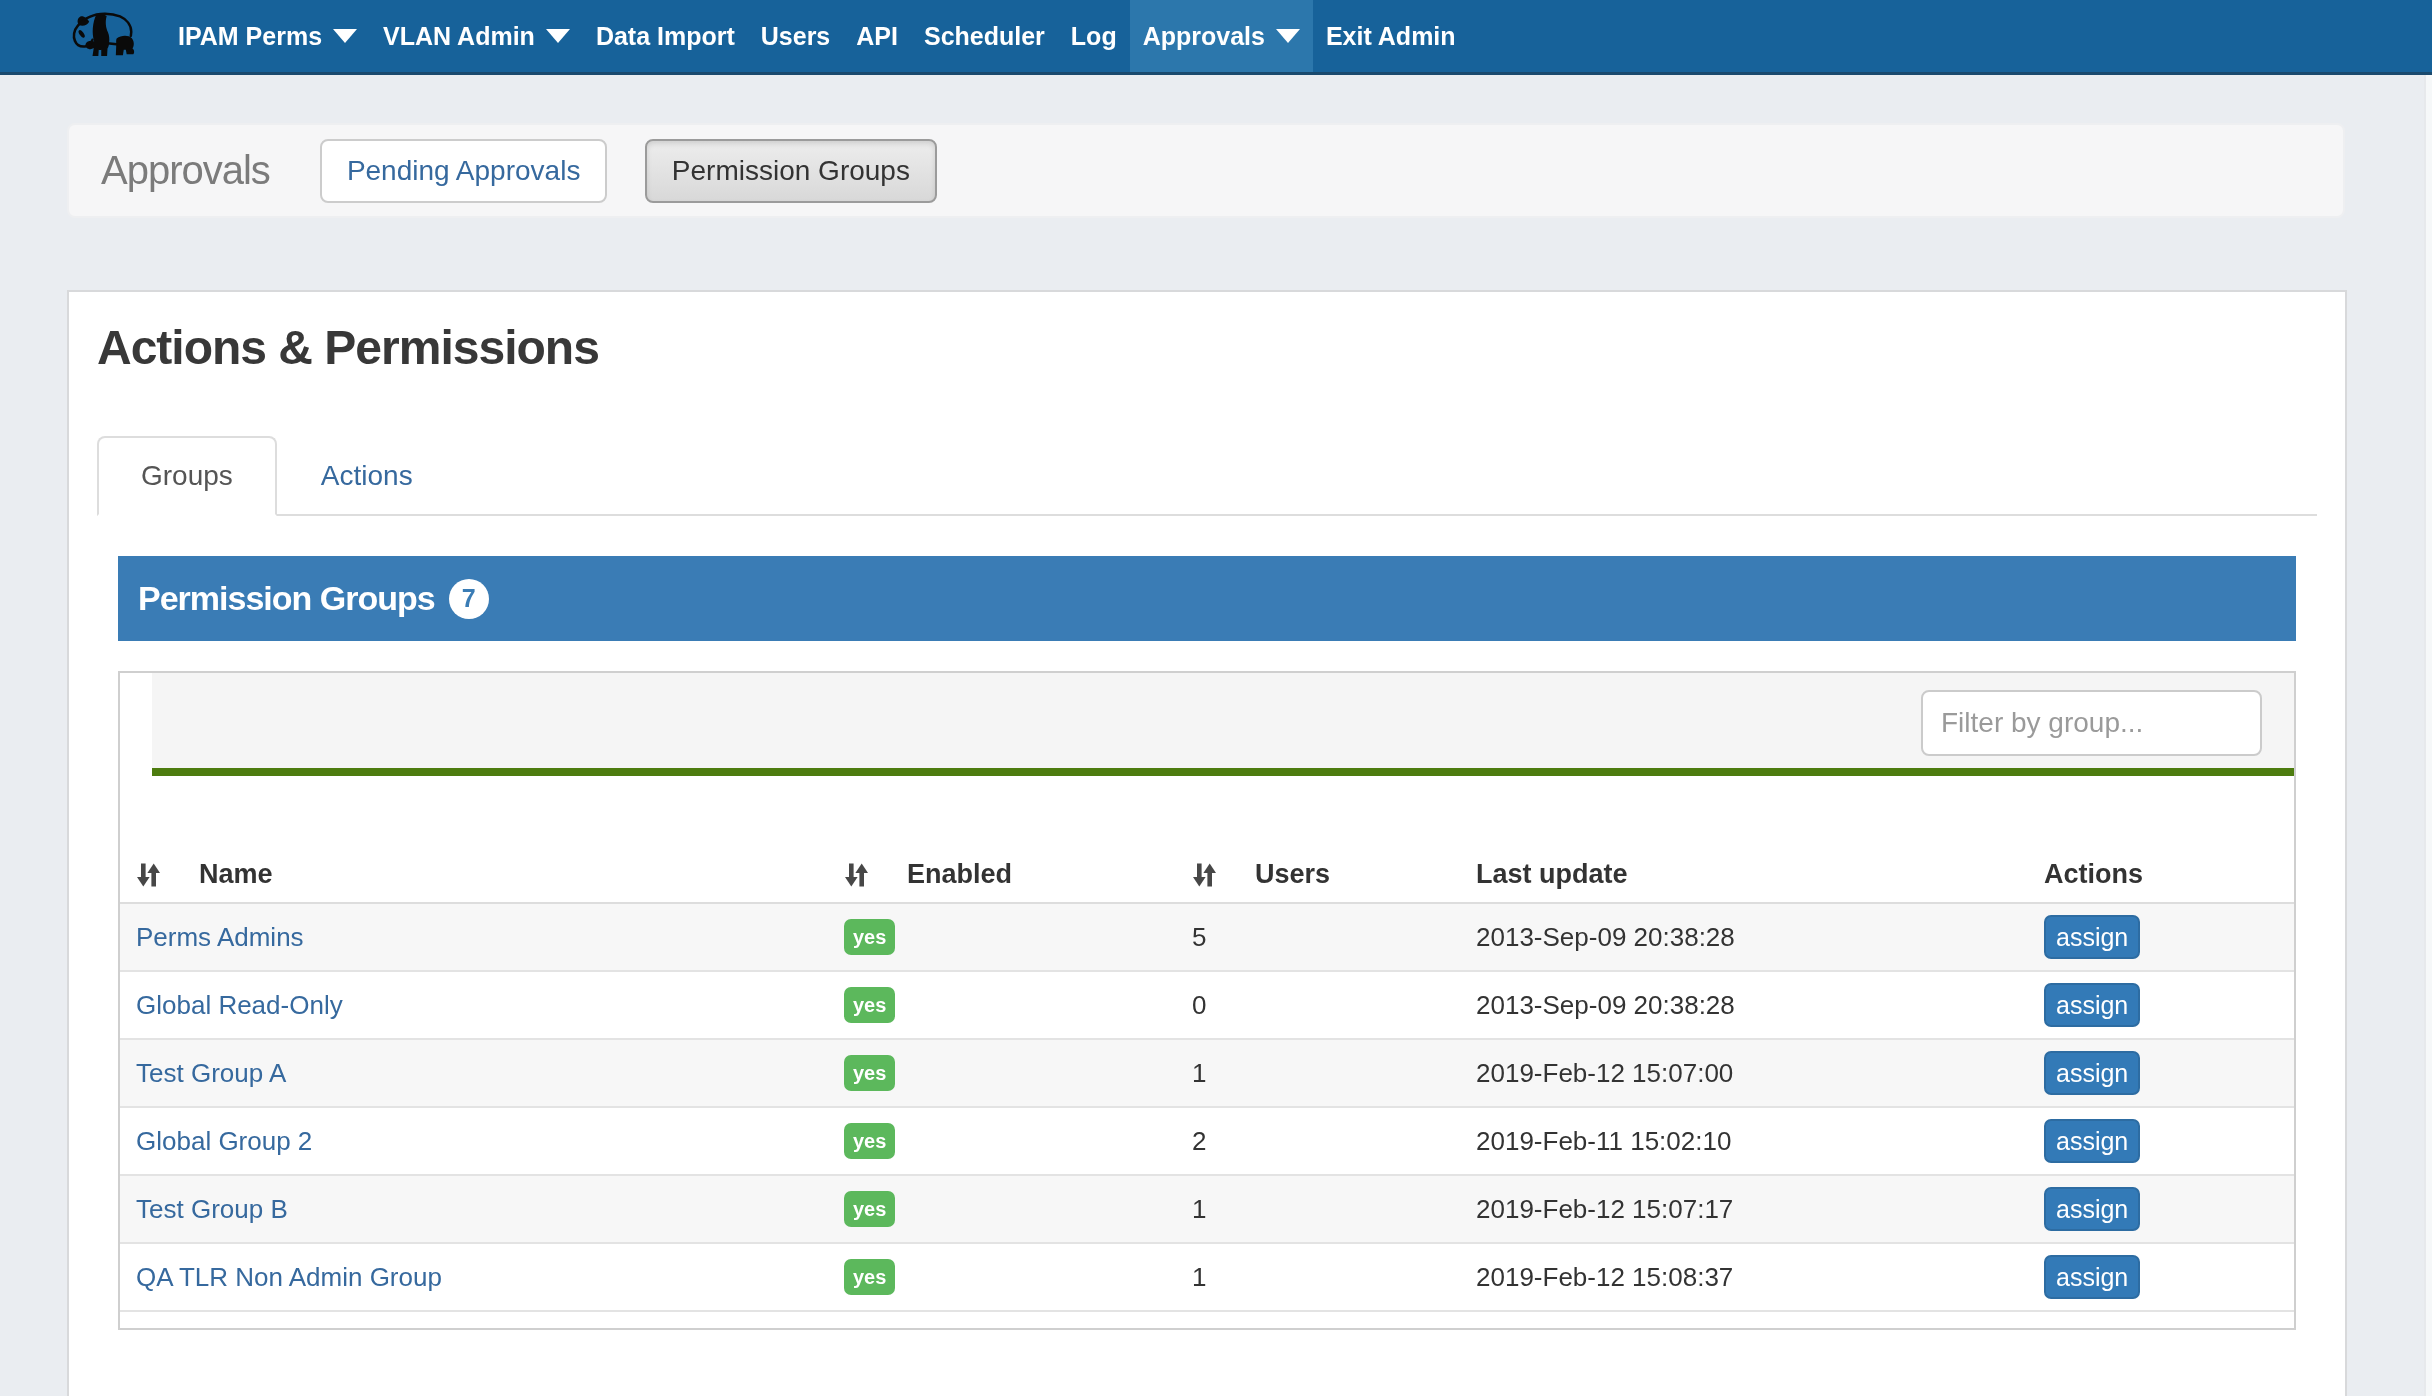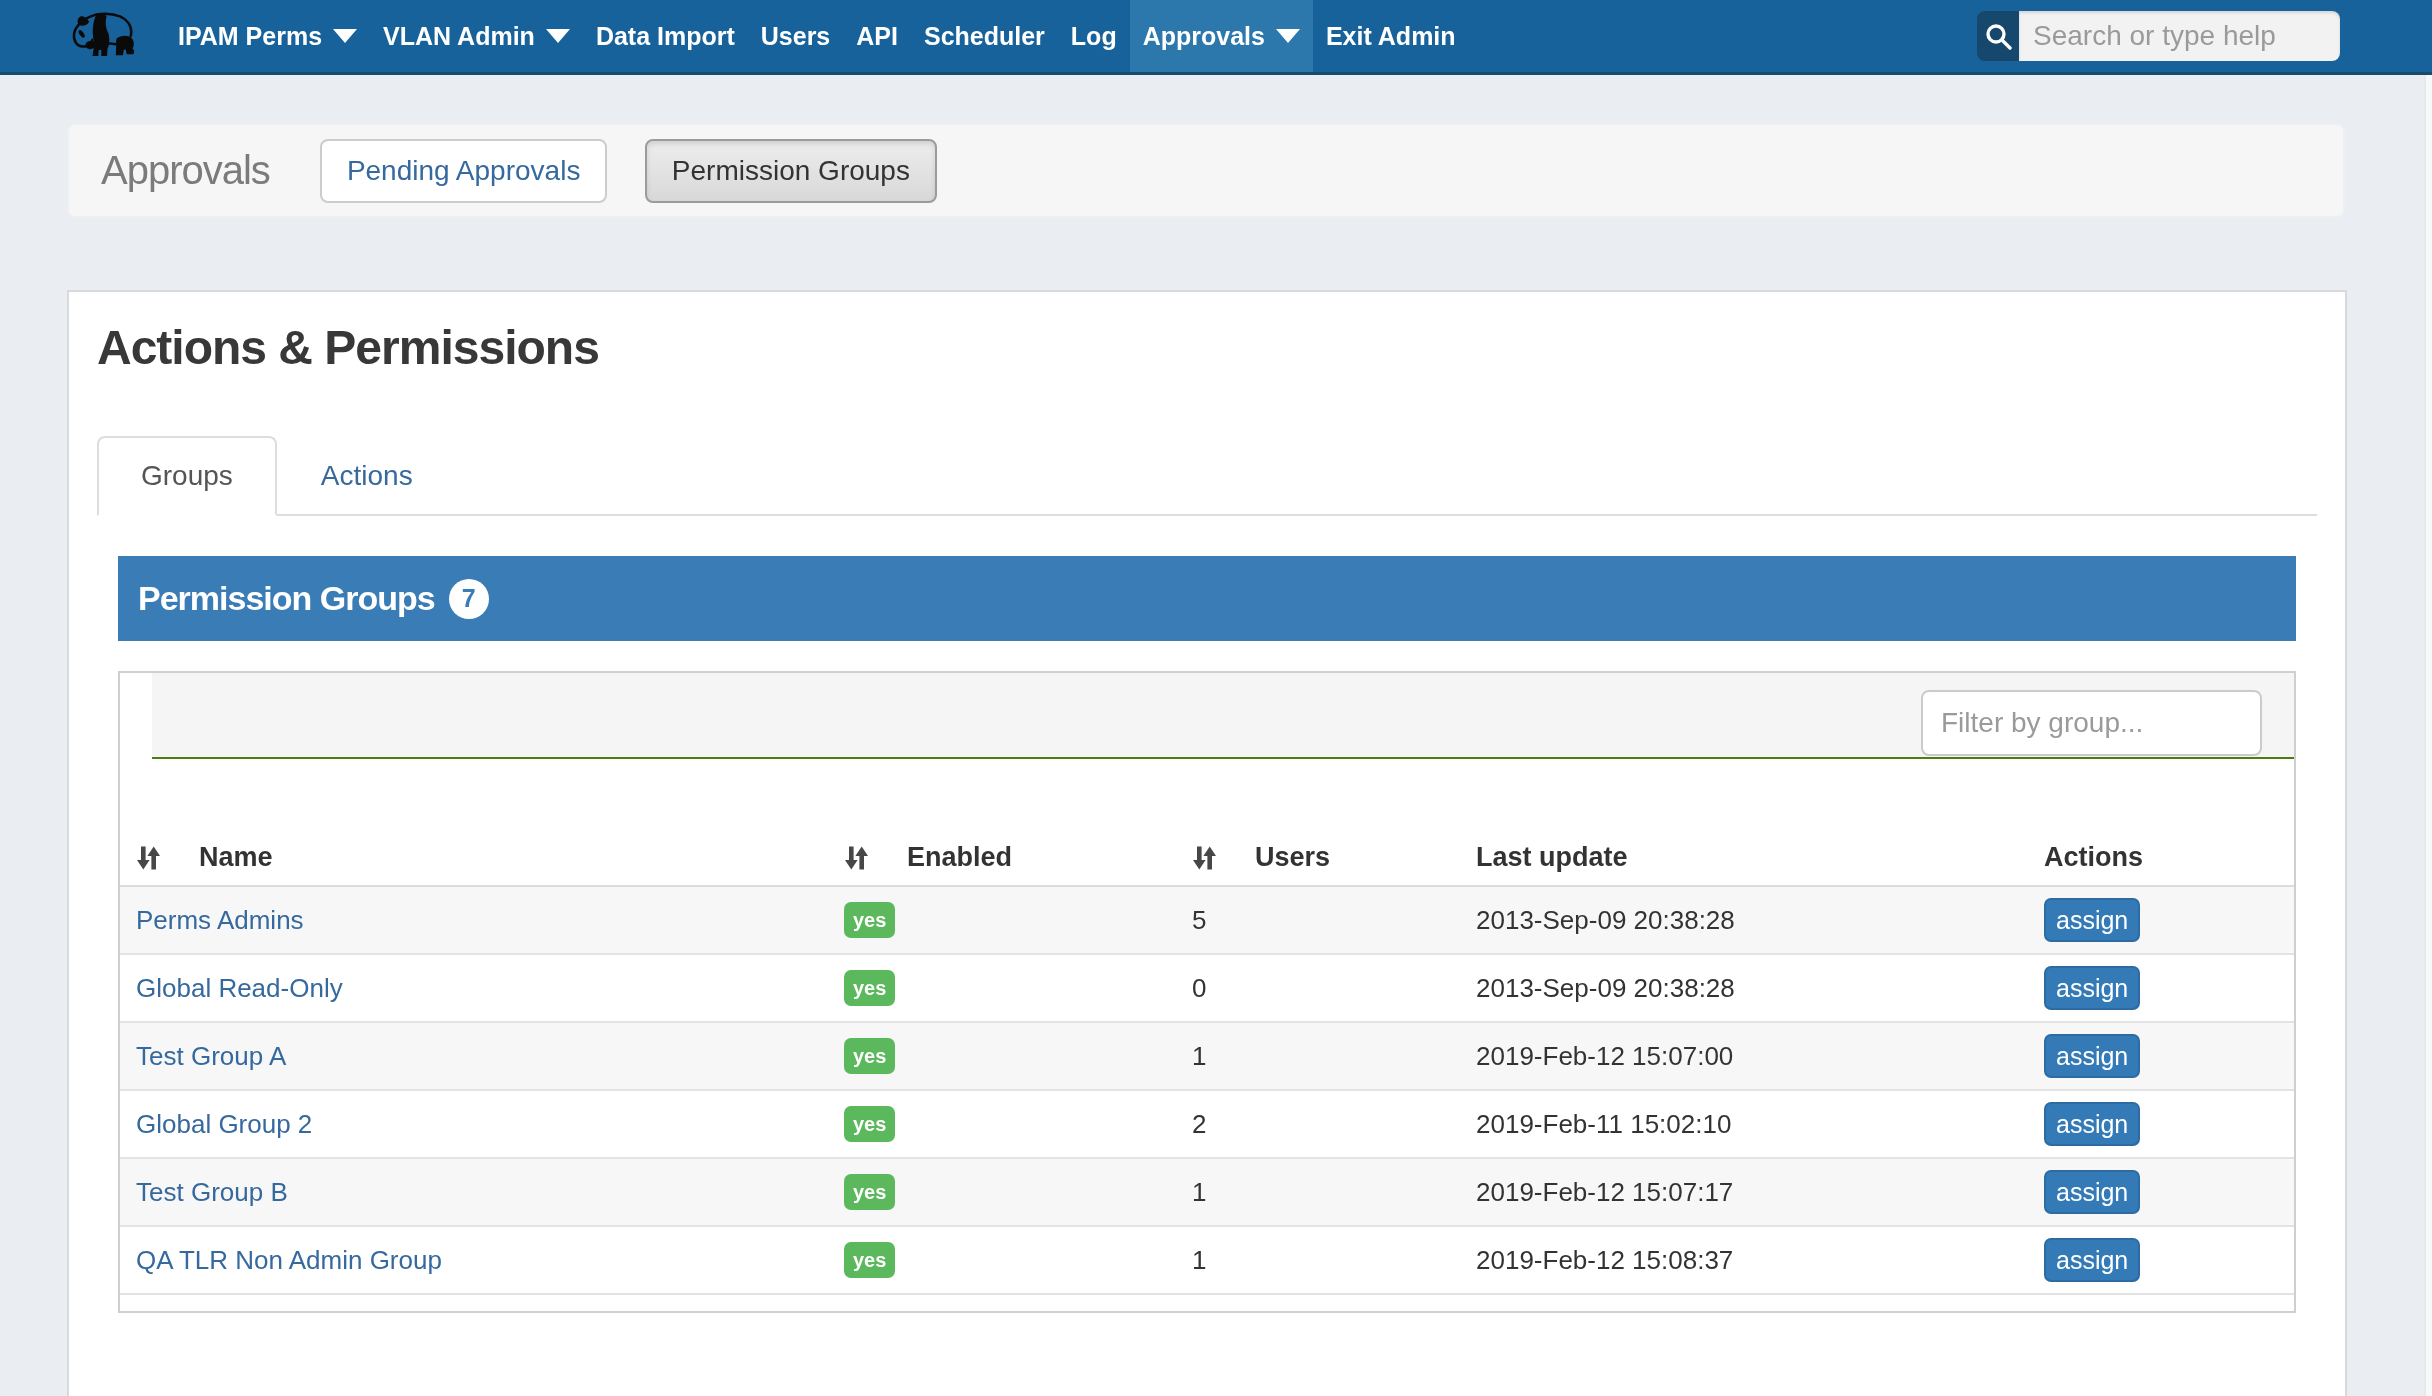--- a/index.html
+++ b/index.html
@@ -159,22 +159,22 @@
     display: flex; align-items: center; justify-content: center;
     margin-left: 14px;
   }
 
   .box {
     margin-top: 30px;
     border: 2px solid #CFCFCF;
   }
   .filter-bar {
     background: #F5F5F5;
-    border-bottom: 2px solid #4d7c0f;
-    padding: 17px 32px 1px;
+    border-bottom: 8px solid #4d7c0f;
+    padding: 17px 32px 12px;
     display: flex; justify-content: flex-end; margin-left: 32px;
   }
   .filter-input {
     width: 341px; height: 66px;
     border: 2px solid #CBCBCB; border-radius: 8px;
     background: #fff;
     font-family: "Liberation Sans", sans-serif;
     font-size: 28px; color: #333;
     padding: 0 18px; outline: none;
   }
@@ -287,29 +287,20 @@
     <span>Approvals</span>
     <span class="caret"></span>
   </li>
 
   <li class="nav-item">
     <span>Exit Admin</span>
 
   </li>
 </ul>
 
-  <div class="search-group">
-    <div class="search-icon-box">
-      <svg width="28" height="28" viewBox="0 0 28 28" fill="none" stroke="#fff" stroke-width="3.4">
-        <circle cx="12" cy="12" r="8"></circle>
-        <line x1="18" y1="18" x2="26" y2="26" stroke-linecap="round"></line>
-      </svg>
-    </div>
-    <input class="search-input" type="text" placeholder="Search or type help" style="">
-  </div>
 </nav>
 
 <div class="scroll-strip"></div>
 
 <div class="toolbar">
   <span class="toolbar-title">Approvals</span>
   <div>
   <button class="btn">
     <span>Pending Approvals</span>
   </button>

